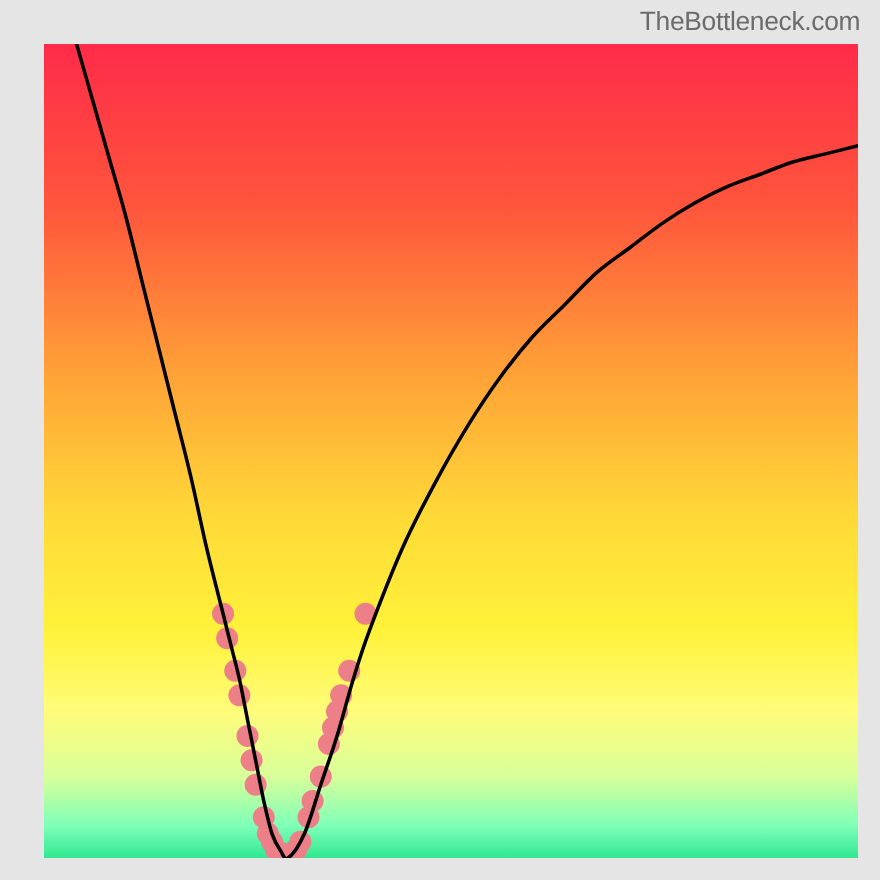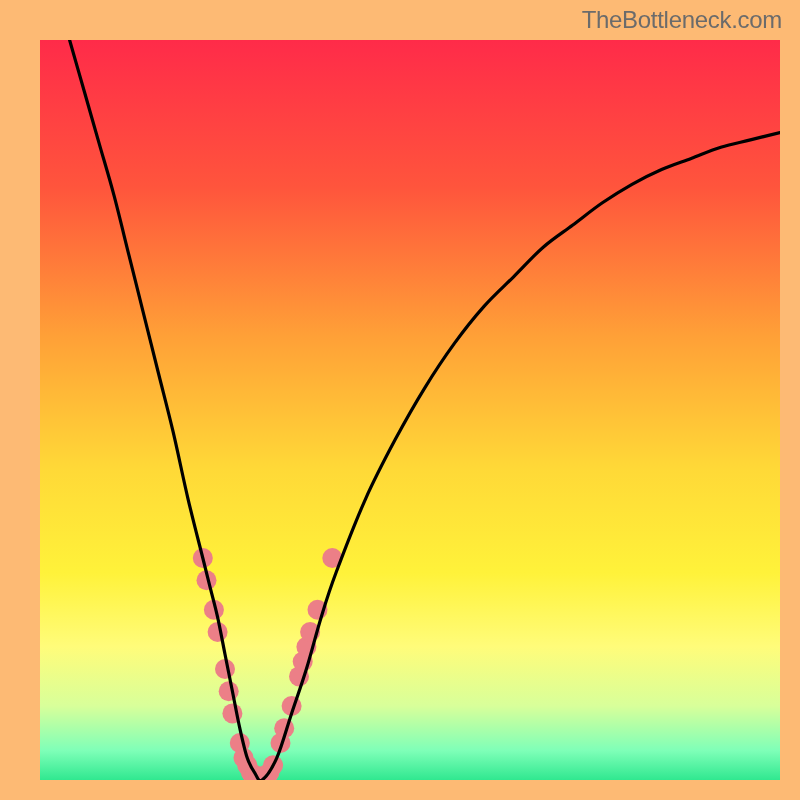--- a/index.html
+++ b/index.html
@@ -10,21 +10,21 @@
     background: #000;
     overflow: hidden;
     font-family: Arial, Helvetica, sans-serif;
   }
   .frame {
     position: absolute;
     left: 0;
     top: 0;
     width: 800px;
     height: 800px;
-    background: #fdba74;
+    background: #e5e5e5;
   }
   .plot-area {
     position: absolute;
     left: 40px;
     top: 40px;
     width: 740px;
     height: 740px;
     overflow: hidden;
   }
   .bg-gradient {

